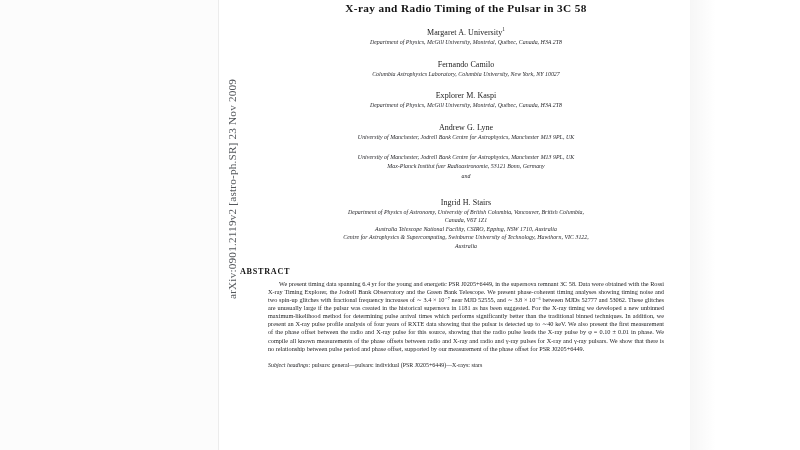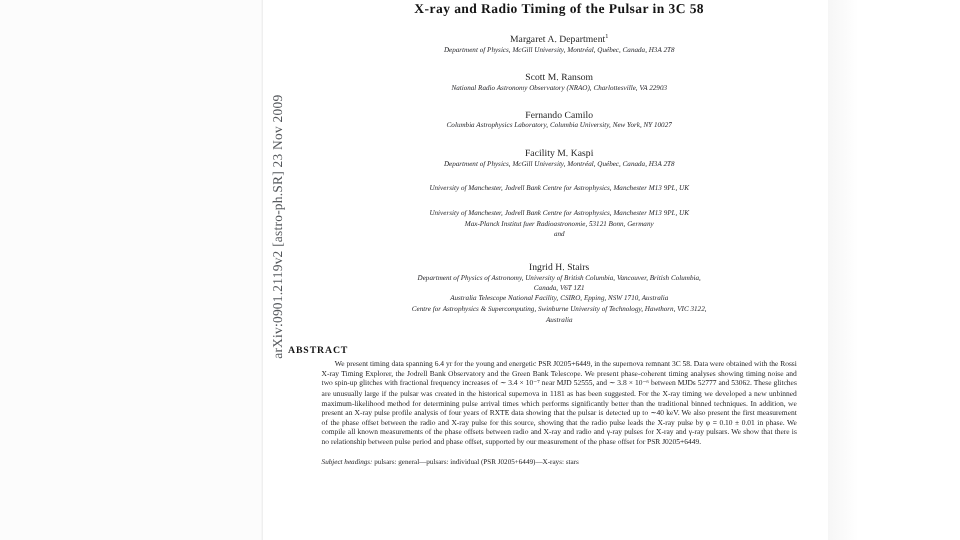--- a/index.html
+++ b/index.html
@@ -186,40 +186,37 @@
 
   <div id="arxiv-stamp">
     <span class="stamp-text">arXiv:0901.2119v2  [astro-ph.SR]  23 Nov 2009</span>
   </div>
 
   <div id="paper">
 
     <h1 id="paper-title">X-ray and Radio Timing of the Pulsar in 3C 58</h1>
 
     <div class="author-block">
-      <div class="author-name"><span>Margaret A. Department</span><sup>1</sup></div>
+      <div class="author-name"><span>Margaret A. University</span><sup>1</sup></div>
       <div class="affil">Department of Physics, McGill University, Montréal, Québec, Canada, H3A 2T8</div>
     </div>
 
-    <div class="author-block">
-      <div class="author-name">Scott M. Ransom</div>
-      <div class="affil">National Radio Astronomy Observatory (NRAO), Charlottesville, VA 22903</div>
-    </div>
 
     <div class="author-block">
       <div class="author-name">Fernando Camilo</div>
       <div class="affil">Columbia Astrophysics Laboratory, Columbia University, New York, NY 10027</div>
     </div>
 
     <div class="author-block">
-      <div class="author-name">Facility M. Kaspi</div>
+      <div class="author-name">Explorer M. Kaspi</div>
       <div class="affil">Department of Physics, McGill University, Montréal, Québec, Canada, H3A 2T8</div>
     </div>
 
     <div class="author-block">
+      <div class="author-name">Andrew G. Lyne</div>
       <div class="affil">University of Manchester, Jodrell Bank Centre for Astrophysics, Manchester M13 9PL, UK</div>
     </div>
 
     <div class="author-block">
       <div class="affil">University of Manchester, Jodrell Bank Centre for Astrophysics, Manchester M13 9PL, UK</div>
       <div class="affil">Max-Planck Institut fuer Radioastronomie, 53121 Bonn, Germany</div>
       <div class="and-word">and</div>
     </div>
 
     <div class="author-block tight">

